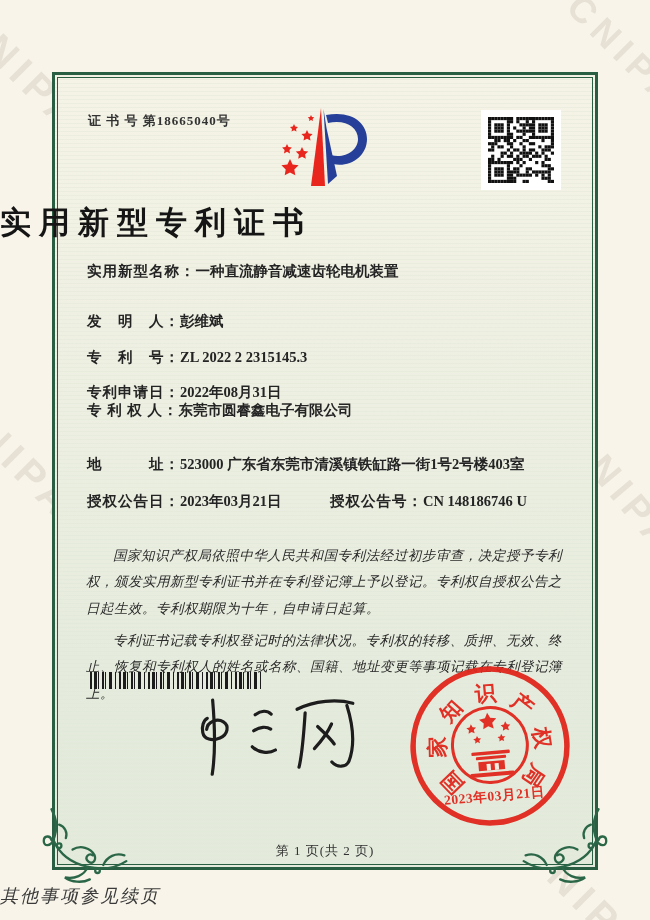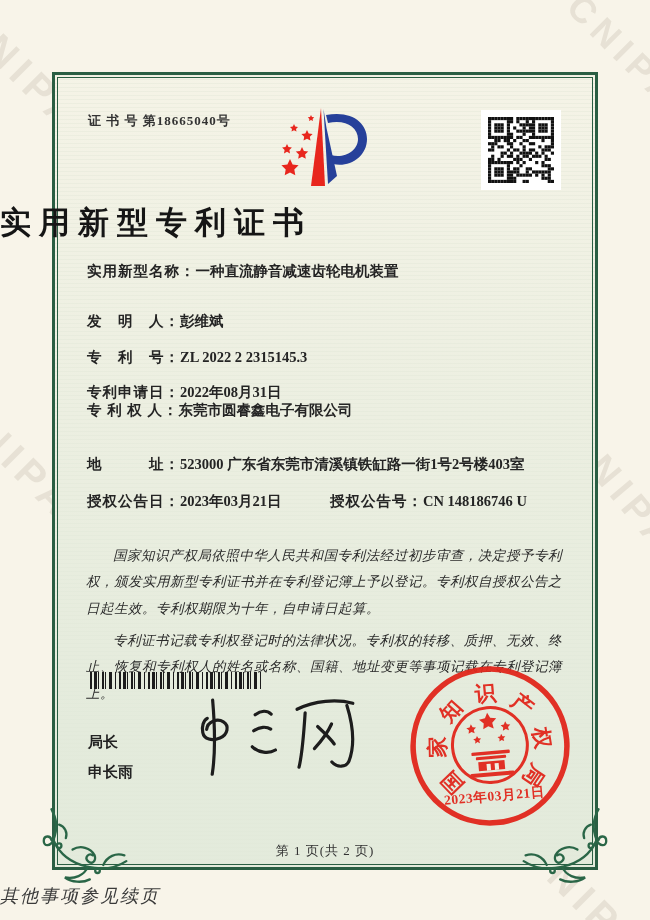--- a/index.html
+++ b/index.html
@@ -434,24 +434,20 @@
     </span>
   </div>
 
   <div class="paras">
     <p>国家知识产权局依照中华人民共和国专利法经过初步审查，决定授予专利权，颁发实用新型专利证书并在专利登记簿上予以登记。专利权自授权公告之日起生效。专利权期限为十年，自申请日起算。</p>
     <p>专利证书记载专利权登记时的法律状况。专利权的转移、质押、无效、终止、恢复和专利权人的姓名或名称、国籍、地址变更等事项记载在专利登记簿上。</p>
   </div>
 
   <div class="barcode"></div>
 
-  <div class="signer">
-    <div>局长</div>
-    <div>申长雨</div>
-  </div>
 
   <svg class="signature" viewBox="0 0 195 100">
     <g fill="none" stroke="#1d1d1d" stroke-width="3.2" stroke-linecap="round" stroke-linejoin="round">
       <path d="M30 28 C26 30 24 36 25 42 C26 49 34 51 42 48 C50 45 52 36 46 32 C40 28 30 31 29 39"></path>
       <path d="M36 10 C37 30 38 58 33 84"></path>
       <path d="M78 26 C84 22 90 22 94 26"></path>
       <path d="M76 42 C82 38 89 38 93 41"></path>
       <path d="M74 58 C80 64 90 66 97 62"></path>
       <path d="M120 22 C138 14 160 13 176 18"></path>
       <path d="M128 26 C126 46 124 66 120 80"></path>

